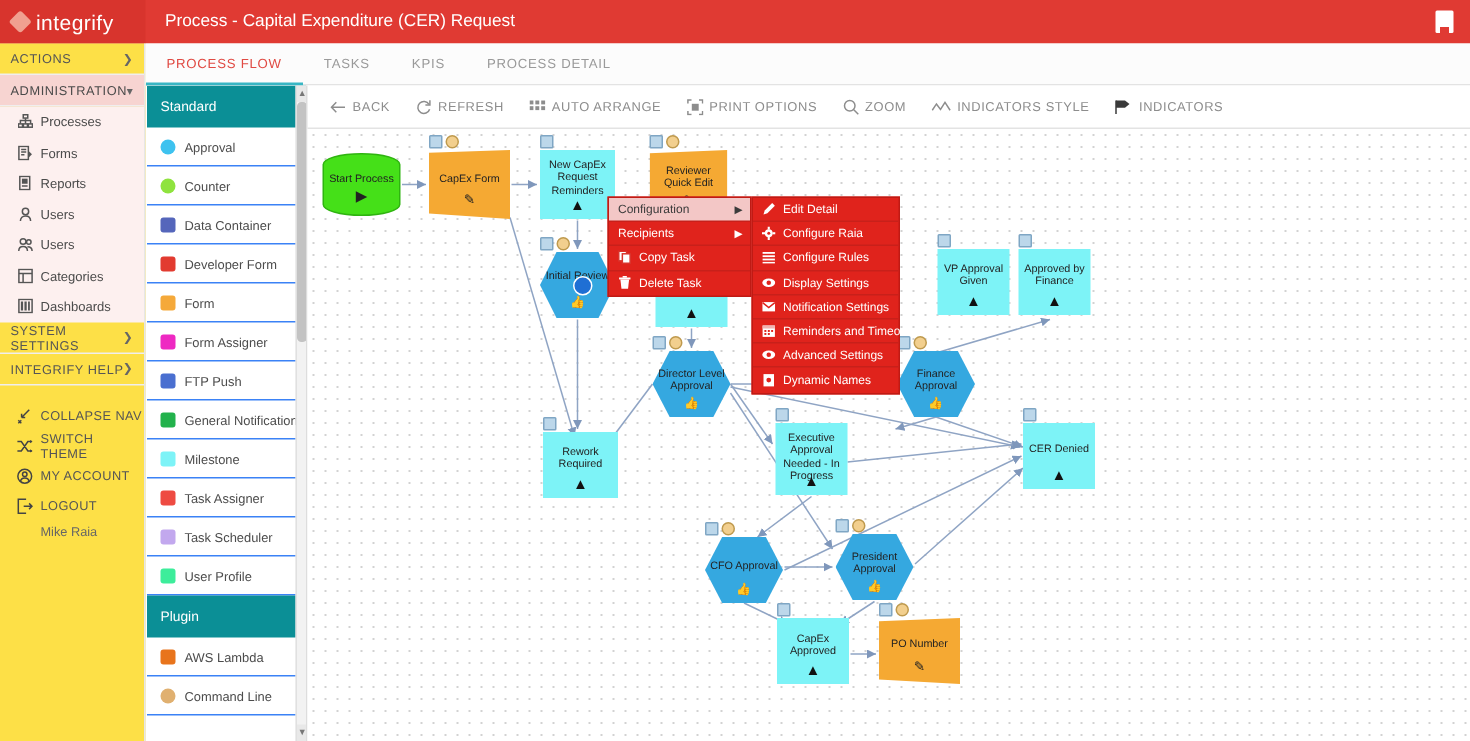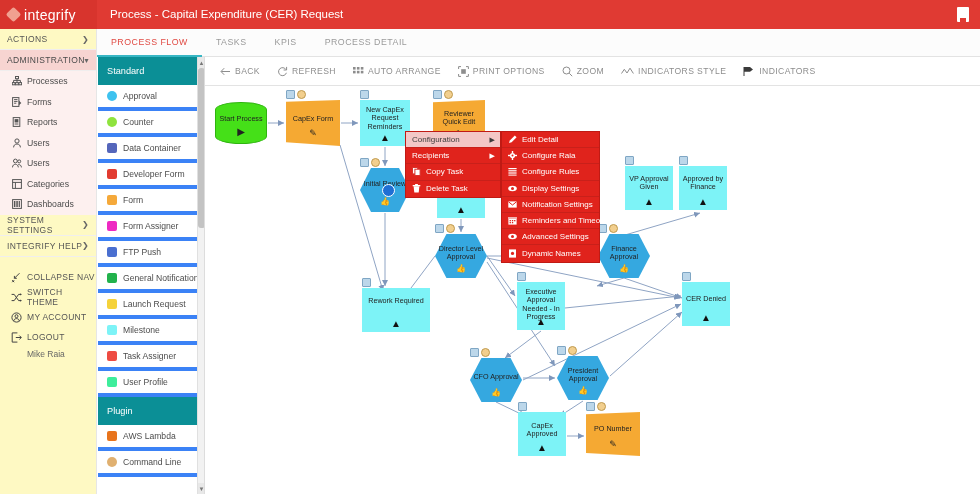--- a/index.html
+++ b/index.html
@@ -15,21 +15,21 @@
   
   .topbar { position:absolute; left:0; top:0; width:980px; height:29px; background:#e03a33; }
   .logo-zone { position:absolute; left:0; top:0; width:97px; height:29px; background:#d8342d; display:flex; align-items:center; gap:5px; padding-left:8px; }
   .logo-diamond { width:11px; height:11px; background:#f0a090; transform:rotate(45deg); border-radius:2px; flex:none; }
   .logo-text { color:#fff; font-size:14px; letter-spacing:.3px; }
   .topbar-title { position:absolute; left:110px; top:0; height:29px; line-height:29px; color:#fff; font-size:11.5px; }
   .topbar-icon { position:absolute; right:11px; top:7px; width:12px; height:15px; background:#fff; border-radius:1px; }
   .topbar-icon::after { content:""; position:absolute; left:3px; bottom:0; width:6px; height:4px; background:#e03a33; }
 
   
-  .sidebar { position:absolute; left:0; top:29px; width:97px; height:465px; background:#fef9c3; border-right:1px solid #e6e6e6; }
+  .sidebar { position:absolute; left:0; top:29px; width:97px; height:465px; background:#fde047; border-right:1px solid #e6e6e6; }
   .side-sec { height:21px; display:flex; align-items:center; padding:0 7px; font-size:8.5px; letter-spacing:.4px; color:#555; border-bottom:1px solid #f0eeee; position:relative; cursor:pointer; }
   .side-sec.active { background:#f7d4d1; color:#4a4a4a; }
   .side-sec .chev { position:absolute; right:7px; font-size:8px; color:#666; }
   .side-group { background:#fdf0ef; }
   .side-item { height:20.5px; display:flex; align-items:center; gap:5px; padding-left:12px; font-size:8.7px; color:#4b4b4b; cursor:pointer; }
   .ico { width:10px; height:10px; flex:none; position:relative; }
   .ico svg { display:block; }
   .side-util { margin-top:10px; }
   .side-util .u { height:20px; display:flex; align-items:center; gap:6px; padding-left:11px; font-size:8.5px; letter-spacing:.3px; color:#555; cursor:pointer; }
   .username { padding-left:27px; font-size:8.5px; color:#666; margin-top:2px; }
@@ -40,21 +40,21 @@
   .tab.active { color:#e04a43; box-shadow: inset 0 -2px 0 #38b6c4; }
 
   
   .toolbar { position:absolute; left:205px; top:57px; width:775px; height:29px; background:#fff; border-bottom:1px solid #e3e3e3; display:flex; align-items:center; gap:17px; padding-left:15px; }
   .tbtn { display:flex; align-items:center; gap:4px; font-size:8.6px; letter-spacing:.4px; color:#8d8d8d; cursor:pointer; white-space:nowrap; }
   .tbtn svg { flex:none; }
 
   
   .palette { position:absolute; left:98px; top:57px; width:107px; height:437px; background:#fff; border-right:1px solid #ddd; overflow:hidden; }
   .pal-head { height:28px; background:#0b8f96; color:#fff; display:flex; align-items:center; padding-left:9px; font-size:9.2px; }
-  .pal-item { height:26px; display:flex; align-items:center; gap:6px; padding-left:9px; font-size:8.6px; color:#4c4c4c; border-bottom:4px solid #3b82f6; cursor:pointer; }
+  .pal-item { height:26px; display:flex; align-items:center; gap:6px; padding-left:9px; font-size:8.6px; color:#4c4c4c; border-bottom:1px solid #3b82f6; cursor:pointer; }
   .sq { width:10px; height:10px; flex:none; border-radius:2px; }
   .pal-scroll { position:absolute; right:0; top:0; width:7px; height:437px; background:#f2f2f2; border-left:1px solid #e0e0e0; }
   .pal-thumb { position:absolute; left:0; top:11px; width:7px; height:160px; background:#c3c3c3; border-radius:3px; }
   .pal-arrow { position:absolute; left:0; width:7px; height:11px; background:#e8e8e8; display:flex; align-items:center; justify-content:center; font-size:6px; color:#777; cursor:pointer; }
 
   
   .canvas { position:absolute; left:205px; top:86px; width:775px; height:408px; overflow:hidden;
     background-color:#ffffff;
     background-image: radial-gradient(#d2d2d2 0.6px, transparent 0.7px);
     background-size: 8px 8px;
@@ -323,30 +323,30 @@
       </div>
     <div class="pal-item">
       <span class="sq" style="background:#4a6fd0"></span>
       <span>FTP Push</span>
       </div>
     <div class="pal-item">
       <span class="sq" style="background:#22b24c"></span>
       <span>General Notification</span>
       </div>
     <div class="pal-item">
-      <span class="sq" style="background:#f5d23a"></span>
-      <span>Launch Request</span>
-      </div>
-    <div class="pal-item">
       <span class="sq" style="background:#7df3f7"></span>
       <span>Milestone</span>
       </div>
     <div class="pal-item">
       <span class="sq" style="background:#ee4b42"></span>
       <span>Task Assigner</span>
+      </div>
+    <div class="pal-item">
+      <span class="sq" style="background:#c2a8ee"></span>
+      <span>Task Scheduler</span>
       </div>
     <div class="pal-item">
       <span class="sq" style="background:#3ded9b"></span>
       <span>User Profile</span>
       </div>
 
     <div class="pal-head">Plugin</div>
     <div class="pal-item">
       <span class="sq" style="background:#e8741c"></span>
       <span>AWS Lambda</span>
@@ -454,21 +454,21 @@
     <div class="node" style="left:230px;top:148px;width:52px;height:44px;">
       <div class="badges">
           <span class="bdg doc"></span>
           <span class="bdg user"></span>
         </div>
       <div class="nbody" style="background:#35a8e0;clip-path:polygon(22% 0%,78% 0%,100% 50%,78% 100%,22% 100%,0% 50%);"></div>
       <div class="nlabel" style="align-items:flex-start;padding-top:11px;">Director Level Approval</div>
       <div class="glyph thumb" style="bottom:4px;font-size:8px;">👍</div>
     </div>
 
-    <div class="node" style="left:157px;top:202px;width:68px;height:44px;">
+    <div class="node" style="left:157px;top:202px;width:50px;height:44px;">
       <div class="badges">
           <span class="bdg doc"></span>
         </div>
       <div class="nbody" style="background:#7df3f7;"></div>
       <div class="nlabel" style="align-items:flex-start;padding-top:9px;">Rework Required</div>
       <div class="glyph tri">▲</div>
     </div>
 
     <div class="node" style="left:393px;top:80px;width:48px;height:44px;margin-left:27px;">
       <div class="badges">

